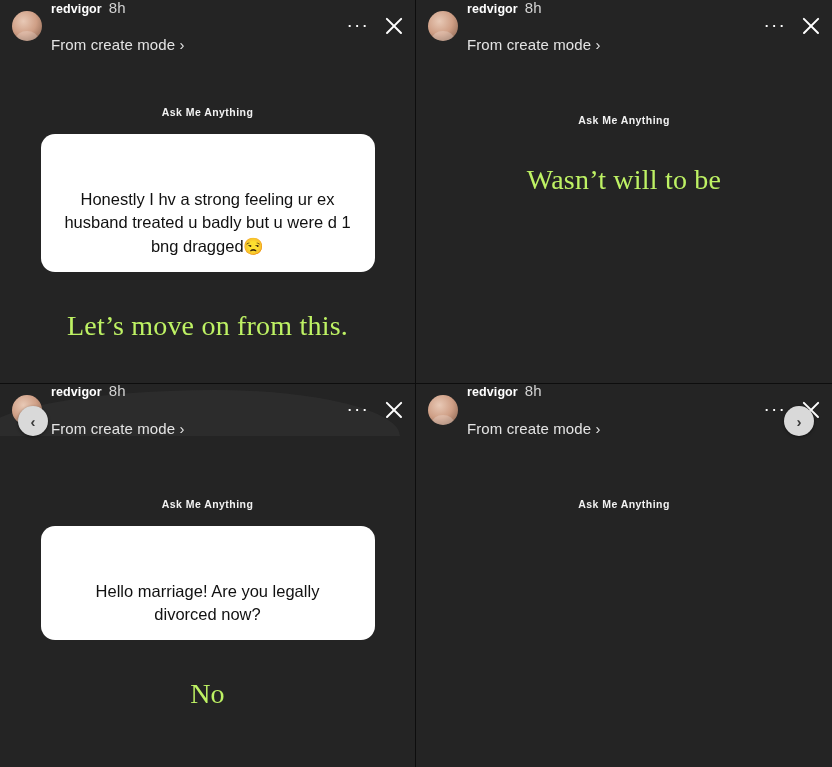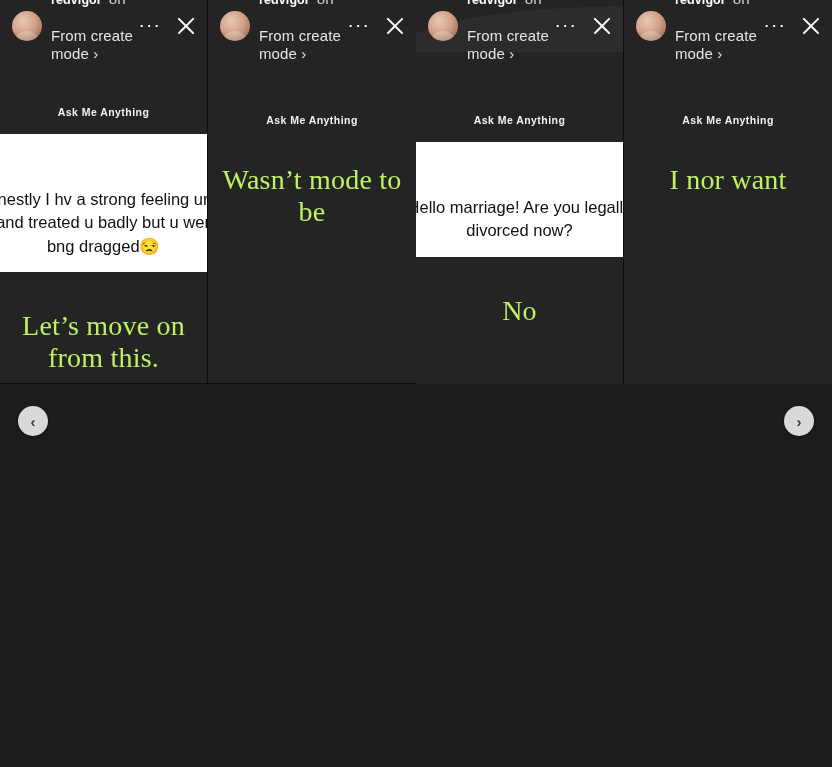--- a/index.html
+++ b/index.html
@@ -12,21 +12,21 @@
     height: 767px;
     overflow: hidden;
     font-family: "Liberation Sans", sans-serif;
   }
   .screen {
     position: relative;
     width: 832px;
     height: 767px;
     background: #1c1c1c;
     display: grid;
-    grid-template-columns: 1fr 1fr 1fr 1fr;
+    grid-template-columns: 1fr 1fr;
     grid-template-rows: 1fr 1fr;
   }
   .story {
     position: relative;
     background: #242424;
     overflow: hidden;
     border-right: 1px solid #0d0d0d;
     border-bottom: 1px solid #0d0d0d;
   }
   .story.r2 { border-bottom: none; }
@@ -236,21 +236,21 @@
         </div>
         <div class="subtitle">From create mode ›</div>
       </div>
       <div class="hdr-actions">
         <span class="dots">···</span>
         <span class="close-x"></span>
       </div>
     </div>
     <div class="story-body">
       <div class="ama-label lower">Ask Me Anything</div>
-      <div class="answer-text">Wasn’t mode to be</div>
+      <div class="answer-text">Wasn’t will to be</div>
     </div>
   </div>
 
   <div class="story c1 r2">
     <div class="hill"></div>
     <div class="story-header">
       <div class="avatar"></div>
       <div class="hdr-text">
         <div class="hdr-line1">
           <span class="username">redvigor</span>
@@ -282,20 +282,19 @@
         </div>
         <div class="subtitle">From create mode ›</div>
       </div>
       <div class="hdr-actions">
         <span class="dots">···</span>
         <span class="close-x"></span>
       </div>
     </div>
     <div class="story-body">
       <div class="ama-label lower">Ask Me Anything</div>
-      <div class="answer-text">I nor want</div>
     </div>
   </div>
 
   <div class="nav-arrow prev">‹</div>
   <div class="nav-arrow next">›</div>
 
 </div>
 
 </body></html>

